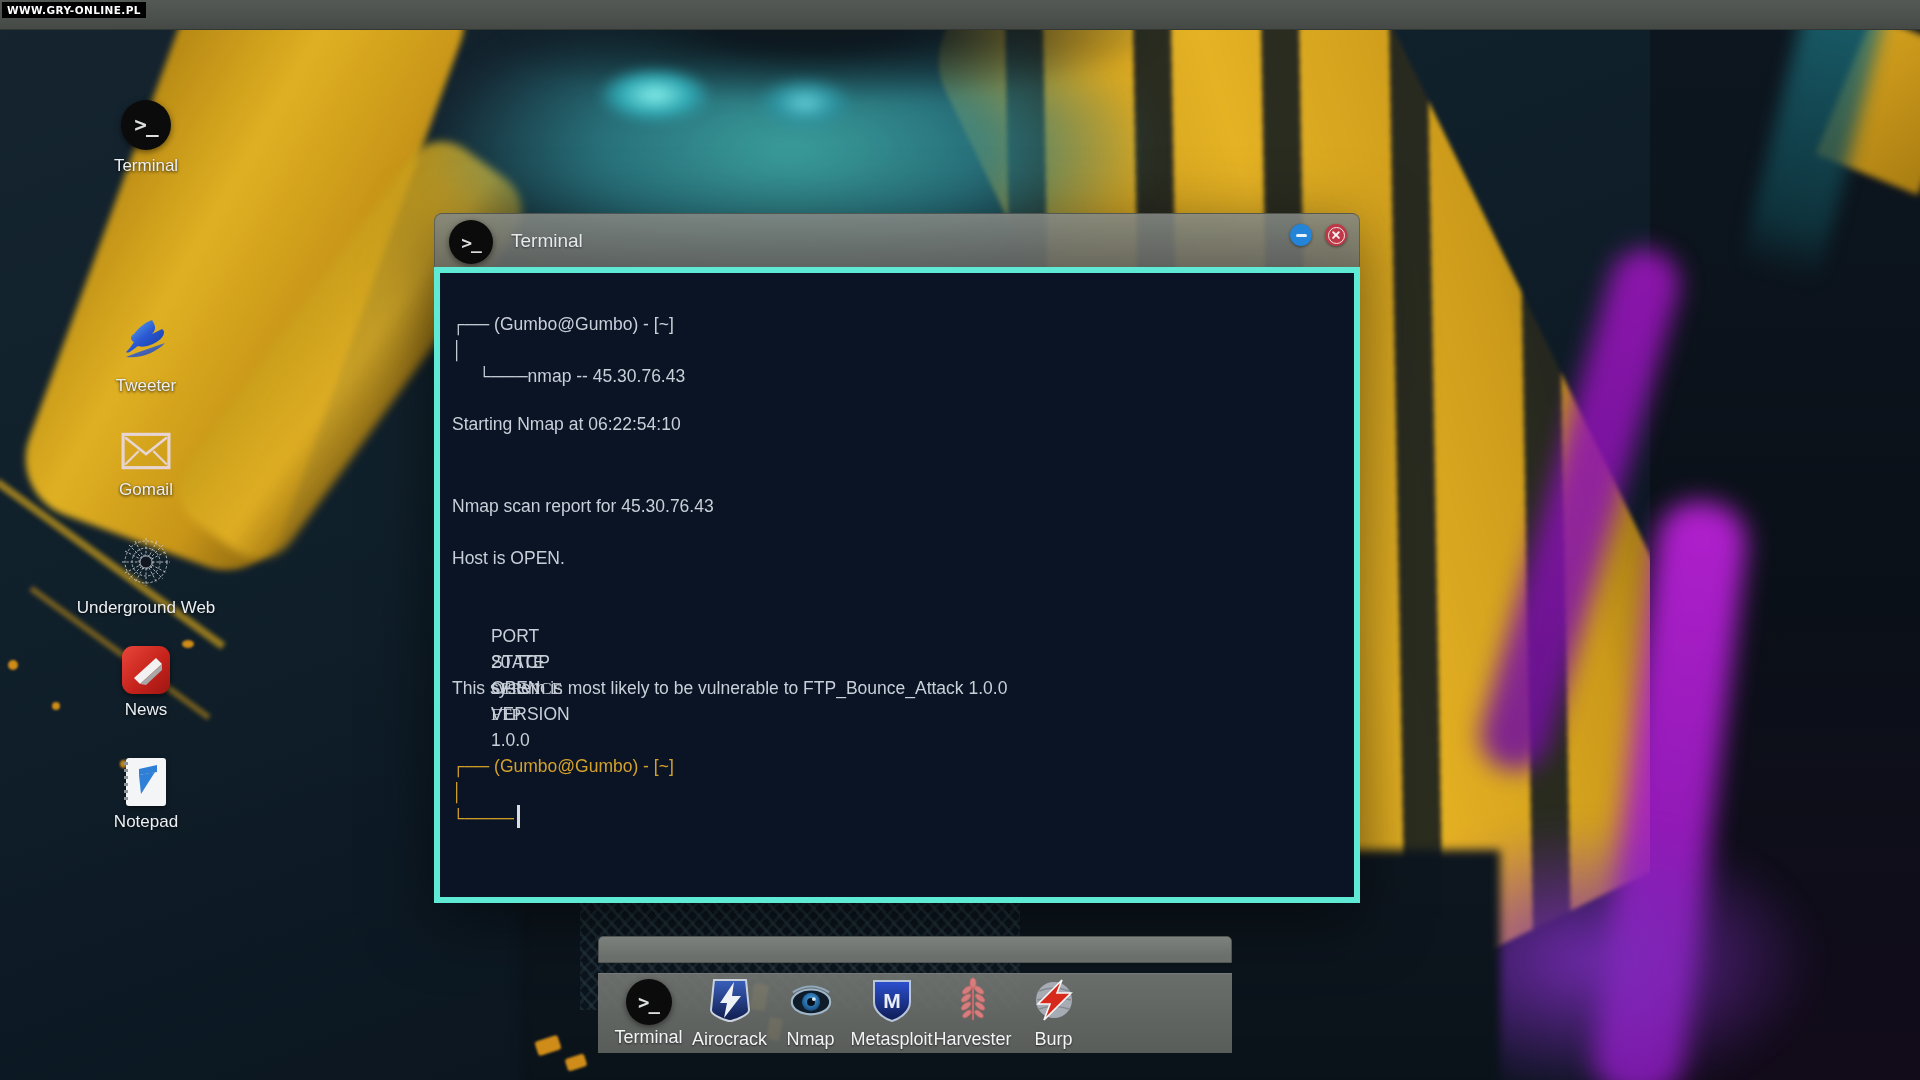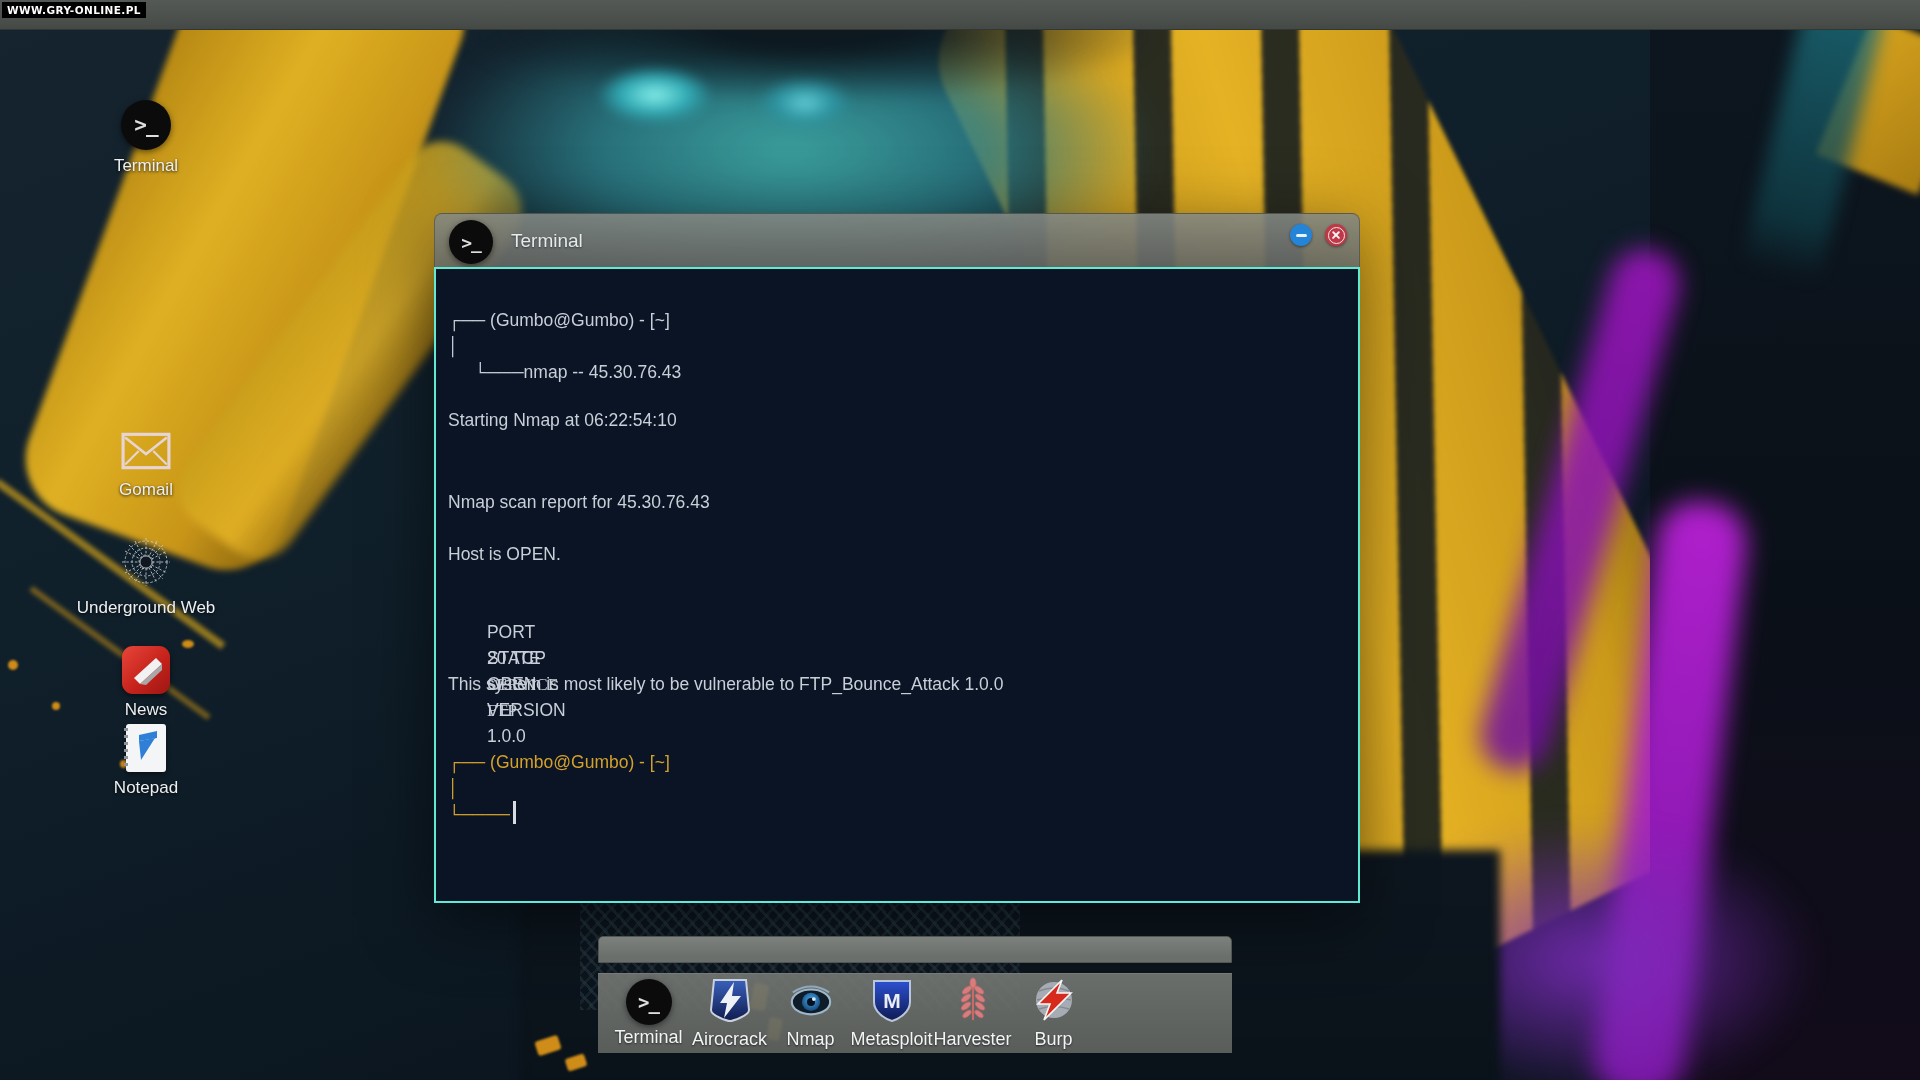--- a/index.html
+++ b/index.html
@@ -103,21 +103,21 @@
   .btn-min { left:855px; background:#2384d8; box-shadow:0 1px 3px rgba(0,0,0,.45); }
   .btn-min .bar { width:11px; height:3px; border-radius:2px; background:#eaf2fa; }
   .btn-close { left:890px; background:#bf3847; box-shadow:0 1px 3px rgba(0,0,0,.45); position:absolute; }
   .btn-close .ring { position:absolute; left:2.5px; top:2.5px; width:17px; height:17px; border-radius:50%;
          border:1.5px solid #f2e8ea; }
   .btn-close .x1, .btn-close .x2 { position:absolute; left:6px; top:10px; width:10px; height:2.2px;
          background:#f6eef0; border-radius:1px; }
   .btn-close .x1 { transform:rotate(45deg); } .btn-close .x2 { transform:rotate(-45deg); }
 
   .win-content { position:absolute; left:0; top:54px; width:926px; height:636px;
-         background:#0a1424; border:2px solid #5eead4; cursor:text; }
+         background:#0a1424; border:6px solid #5eead4; cursor:text; }
 
   .tline { position:absolute; left:12px; height:26px; line-height:26px; font-size:17.5px;
            color:#c9cfd9; white-space:pre; }
   .gold { color:#d4a12b; }
   .tcol1 { display:inline-block; width:102px; }
   .tcol2 { display:inline-block; width:110px; }
   .tcol3 { display:inline-block; width:108px;font-family:Liberation Serif, serif; }
   .cursor { display:inline-block; width:3px; height:23px; background:#d9dde3; vertical-align:-4px; margin-left:3px; }
 
   
@@ -175,20 +175,36 @@
   <div class="watermark">WWW.GRY-ONLINE.PL</div>
 
   <div class="desk-item" style="top:100px;">
     <span class="term-circle" style="width:50px;height:50px;">
       <span class="term-glyph" style="font-size:21px;">&gt;_</span>
     </span>
     <span class="desk-label">Terminal</span>
   </div>
 
 
+  <div class="desk-item" style="top:318px;">
+    <span>
+      <svg width="50" height="48" viewBox="0 0 48 48">
+        <defs>
+          <linearGradient id="birdg" x1="0" y1="0" x2="1" y2="1">
+            <stop offset="0" stop-color="#63b8f2"></stop>
+              <stop offset=".5" stop-color="#2a58d2"></stop>
+              <stop offset="1" stop-color="#12389c"></stop>
+          </linearGradient>
+        </defs>
+        <path d="M30 2 C34 8 34 12 30 16 L40 11 C44 13 42 19 36 23 C30 27 22 30 16 28 C10 32 7 36 4 34 C8 30 10 27 12 24 C8 22 8 18 12 16 C17 9 24 4 30 2 Z" fill="url(#birdg)"></path>
+        <path d="M4 39 C15 34 30 30 43 25 C35 34 18 41 4 39 Z" fill="url(#birdg)" opacity=".85"></path>
+      </svg>
+    </span>
+    <span class="desk-label">Tweeter</span>
+  </div>
 
   <div class="desk-item" style="top:432px;">
     <span>
       <svg width="50" height="38" viewBox="0 0 48 36">
         <rect x="2" y="2" width="44" height="32" fill="none" stroke="#e7d5d5" stroke-width="3"></rect>
         <polyline points="4,5 24,21 44,5" fill="none" stroke="#e7d5d5" stroke-width="2.5"></polyline>
         <line x1="4" y1="31" x2="17" y2="18" stroke="#e7d5d5" stroke-width="2"></line>
         <line x1="44" y1="31" x2="31" y2="18" stroke="#e7d5d5" stroke-width="2"></line>
       </svg>
     </span>
@@ -220,21 +236,21 @@
   <div class="desk-item" style="top:646px;">
     <span class="icon-news">
       <svg width="46" height="46" viewBox="0 0 46 46">
         <polygon points="11,31 33,11 39,17 17,37" fill="#f2f2f2"></polygon>
         <polygon points="17,37 39,17 39,23 23,38" fill="#a8a8a8"></polygon>
       </svg>
     </span>
     <span class="desk-label">News</span>
   </div>
 
-  <div class="desk-item" style="top:724px;justify-content:center;">
+  <div class="desk-item" style="top:758px;justify-content:center;">
     <span class="icon-notepad">
       <svg width="40" height="48" viewBox="0 0 40 48">
         <polygon points="13,11 31,7 31,14 13,17" fill="#2f7fd6"></polygon>
         <polygon points="13,17 29,14 15,36" fill="#2f7fd6"></polygon>
       </svg>
     </span>
     <span class="desk-label">Notepad</span>
   </div>
 
   <div class="win">

